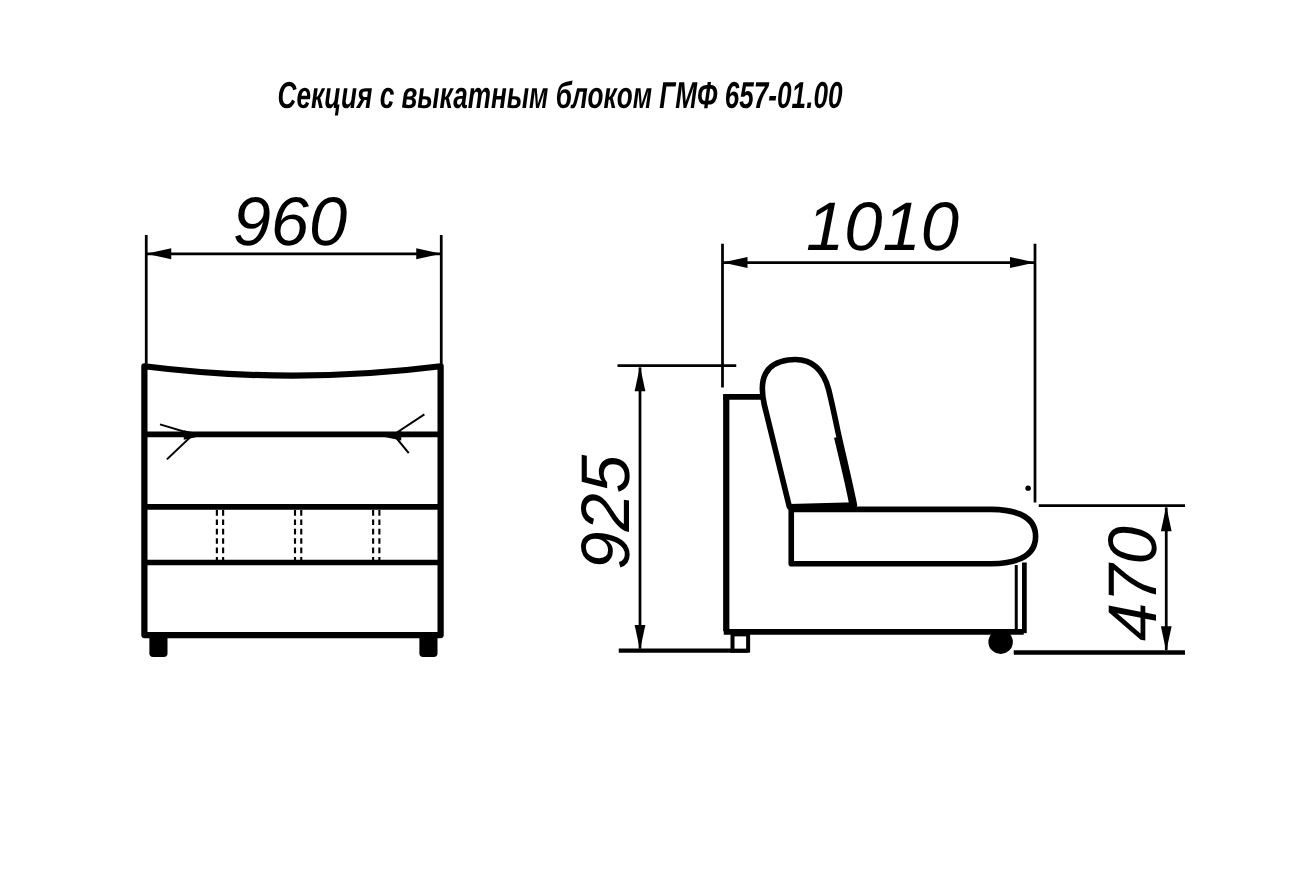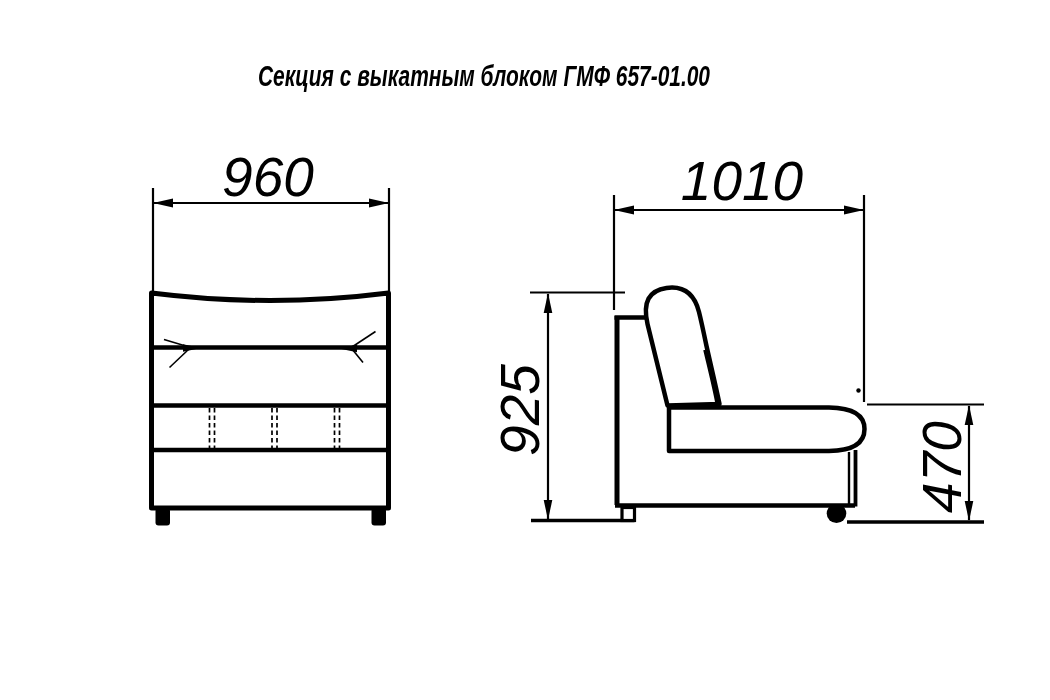--- a/index.html
+++ b/index.html
@@ -5,21 +5,20 @@
   :root { --ink: #000000; --paper: #ffffff; }
   * { box-sizing: border-box; }
   html, body { margin: 0; padding: 0; background: var(--paper); }
   .canvas {
     position: relative;
     width: 1050px;
     height: 700px;
     background: var(--paper);
     font-family: "Liberation Sans", sans-serif;
     overflow: hidden;
-    padding-left: 36px;
   }
   svg { display: block; }
   .ink-stroke { stroke: var(--ink); fill: none; }
   .ink-fill   { fill: var(--ink); stroke: none; }
   .white-shape { fill: var(--paper); stroke: var(--ink); }
   .w-thin  { stroke-width: 2.2; }
   .w-med   { stroke-width: 3.5; }
   .w-thick { stroke-width: 4.5; }
   .w-outer { stroke-width: 5; }
   .dashed  { stroke-width: 1.7; stroke-dasharray: 4.5 3; }

